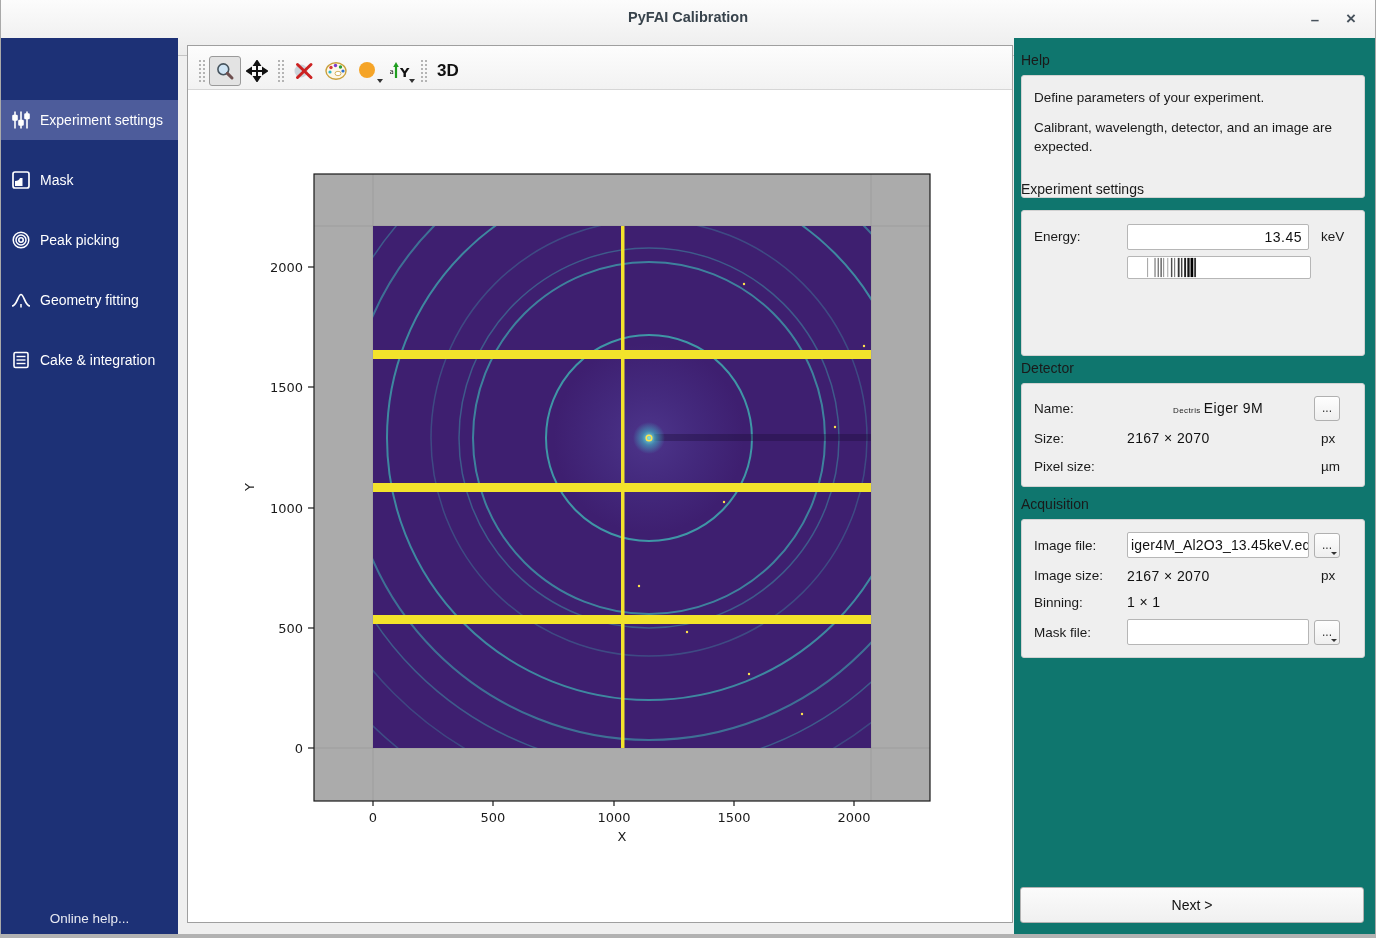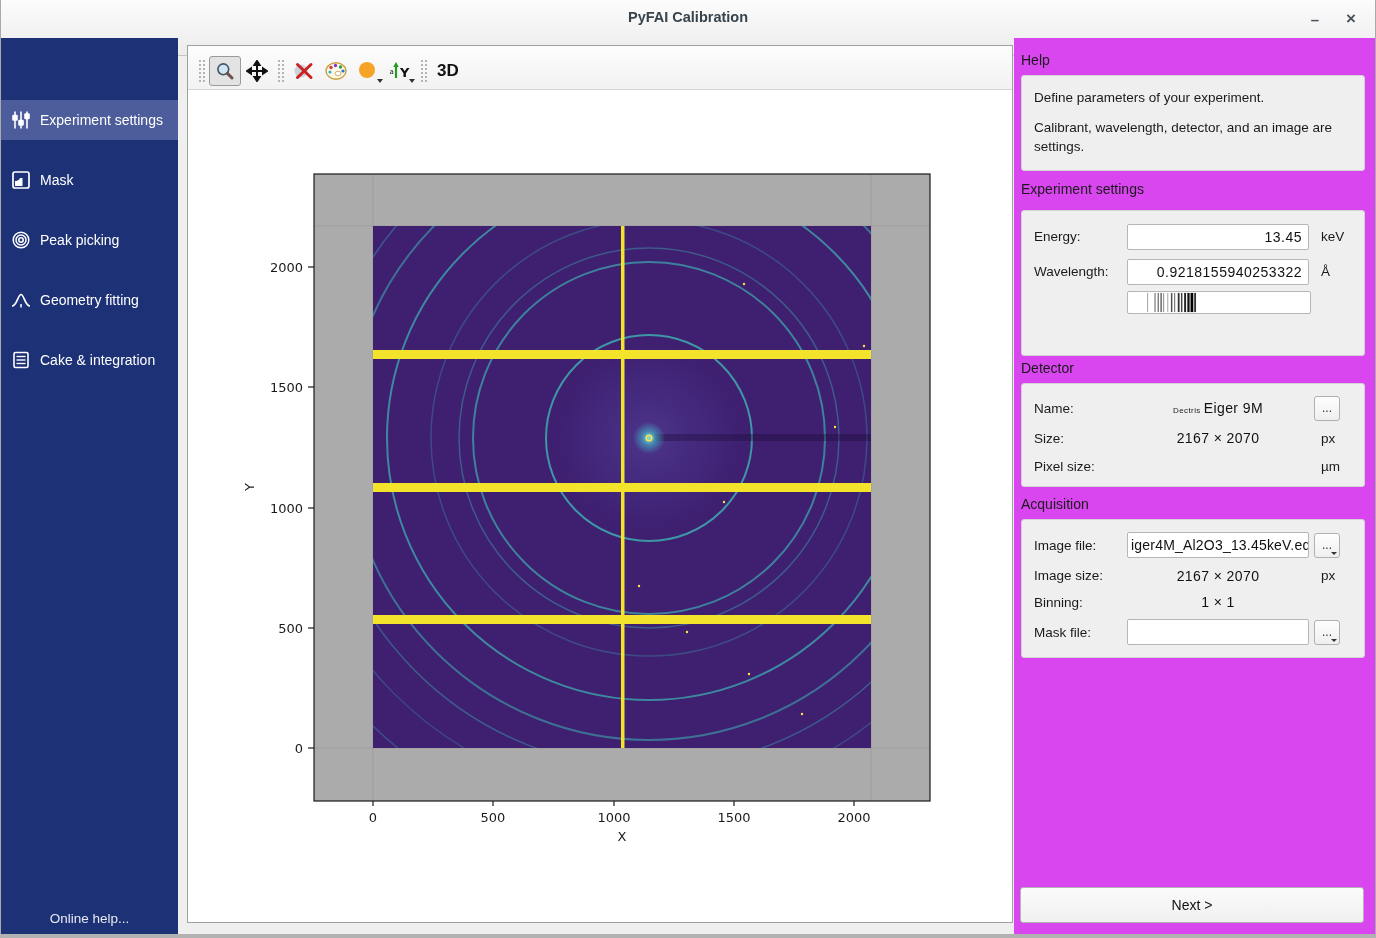--- a/index.html
+++ b/index.html
@@ -39,21 +39,21 @@
     position:relative; border-radius:3px; cursor:pointer; }
   .tb-btn.checked { background:#e3e3e3; border:1px solid #9a9a9a; }
   .tb-caret { position:absolute; right:1px; bottom:3px; width:0; height:0;
     border-left:3.5px solid transparent; border-right:3.5px solid transparent; border-top:4px solid #333; }
   .tb-3d { font-size:17px; font-weight:800; color:#111; padding:0 6px; cursor:pointer;text-align:right; }
 
   .figure-svg { position:absolute; left:0; top:45px; }
   .plot-text { font-family:"DejaVu Sans", sans-serif; font-size:13px; fill:#1a1a1a; }
 
   
-  .right-panel { position:absolute; left:1014px; top:38px; right:1px; bottom:4px; background:#d946ef;padding-left:11px; }
+  .right-panel { position:absolute; left:1014px; top:38px; right:1px; bottom:4px; background:#0f766e;padding-left:11px; }
   .rp-heading { position:absolute; left:7px; font-size:14px; color:#1a1a1a; }
   .rp-box { position:absolute; left:7px; width:344px; background:#efefef;
     border:1px solid #d2d2d2; border-radius:3px; padding:8px 10px 8px 12px; }
   .help-box p { font-size:13.5px; color:#1a1a1a; line-height:1.45; margin:4px 0 10px 0; }
   .row { display:grid; grid-template-columns:88px 1fr 40px; column-gap:5px; align-items:center; }
   .row .lab { font-size:13.5px; color:#1a1a1a; }
   .row .unit { font-size:13.5px; color:#1a1a1a; padding-left:7px; }
   .row input { height:26px; border:1px solid #b6b6b6; border-radius:2px; background:#fff;
     font-family:"Liberation Sans",sans-serif; font-size:14px; color:#111; width:100%; }
   .num-in { text-align:right; padding-right:6px; letter-spacing:0.5px; }
@@ -64,21 +64,21 @@
   .combo .cicon { margin-right:6px; }
   .combo .spacer { flex:1; }
   .combo .arrow { width:0; height:0; border-left:4px solid transparent; border-right:4px solid transparent;
     border-top:5px solid #444; }
   .mini-btn { width:26px; height:25px; border:1px solid #b0b0b0; border-radius:3px;
     background:linear-gradient(#fefefe,#efefef); font-size:12px; color:#333;
     display:flex; align-items:center; justify-content:center; position:relative; cursor:pointer; }
   .mini-btn .mcaret { position:absolute; right:2px; bottom:2px; width:0; height:0;
     border-left:3px solid transparent; border-right:3px solid transparent; border-top:3.5px solid #333; }
   .val { font-size:14px; color:#111; letter-spacing:0.4px; }
-  .val.right { text-align:center; }
+  .val.right { text-align:left; }
   .val.center { text-align:center; }
   .brand { font-size:8px; letter-spacing:0.4px; color:#222; margin-right:3px; }
   .barcode-box { grid-column:2; height:23px; background:#fff; border:1px solid #b6b6b6; border-radius:2px; }
   .next-btn { position:absolute; left:6px; right:11px; bottom:11px; height:36px;
     background:linear-gradient(#fbfbfb,#f0f0f0); border:1px solid #b2b2b2; border-radius:3px;
     font-size:14px; color:#111; display:flex; align-items:center; justify-content:center; cursor:pointer; }
 
   .bottom-edge { position:absolute; left:0; right:0; bottom:0; height:4px; background:#b2b2b2; }
 </style>
 </head>
@@ -308,36 +308,31 @@
         <text x="115" y="225.5">2000</text>
       </g>
       <text class="plot-text" x="434" y="795" text-anchor="middle">X</text>
       <text class="plot-text" x="66" y="441" text-anchor="middle" transform="rotate(-90 66 441)">Y</text>
     </svg>
   </div>
 
   <div class="right-panel">
 
     <div class="rp-heading" style="top:14px">Help</div>
-    <div class="rp-box help-box" style="top:37px; height:96px">
+    <div class="rp-box help-box" style="top:37px; height:123px">
       <p>Define parameters of your experiment.</p>
-      <p>Calibrant, wavelength, detector, and an image are settings.</p>
+      <p>Calibrant, wavelength, detector, and an image are expected.</p>
     </div>
 
     <div class="rp-heading" style="top:143px">Experiment settings</div>
     <div class="rp-box" style="top:172px; height:146px">
       <div class="row" style="height:35px">
         <span class="lab">Energy:</span>
         <input class="num-in" type="text" value="13.45" style="">
         <span class="unit">keV</span>
-      </div>
-      <div class="row" style="height:35px">
-        <span class="lab">Wavelength:</span>
-        <input class="num-in" type="text" value="0.9218155940253322" style="">
-        <span class="unit">Å</span>
       </div>
       <div class="row" style="height:27px">
         <span></span>
         <svg class="barcode-box" viewBox="0 0 199 23" preserveAspectRatio="none">
           <g>
             <rect x="21" y="1" width="1" height="21" fill="#9a9a9a"></rect>
             <rect x="29" y="1" width="1.2" height="21" fill="#6f6f6f"></rect>
             <rect x="32.5" y="1" width="1.2" height="21" fill="#5a5a5a"></rect>
             <rect x="35.5" y="1" width="1.6" height="21" fill="#666"></rect>
             <rect x="38.5" y="1" width="1.1" height="21" fill="#8a8a8a"></rect>

